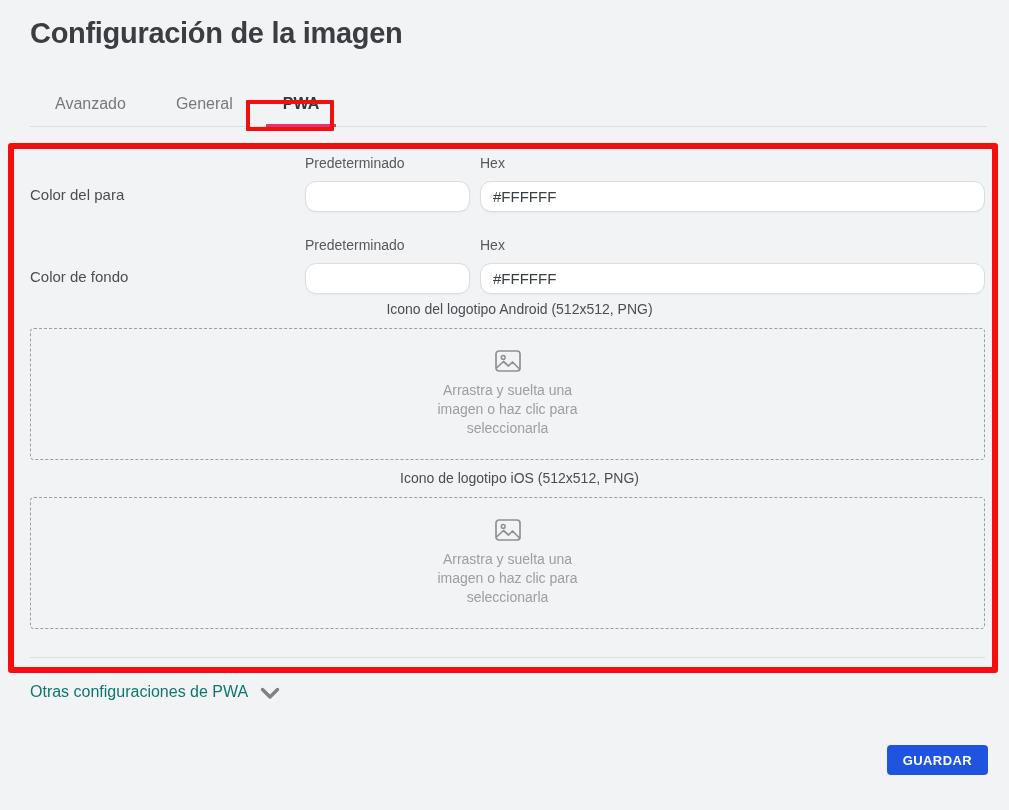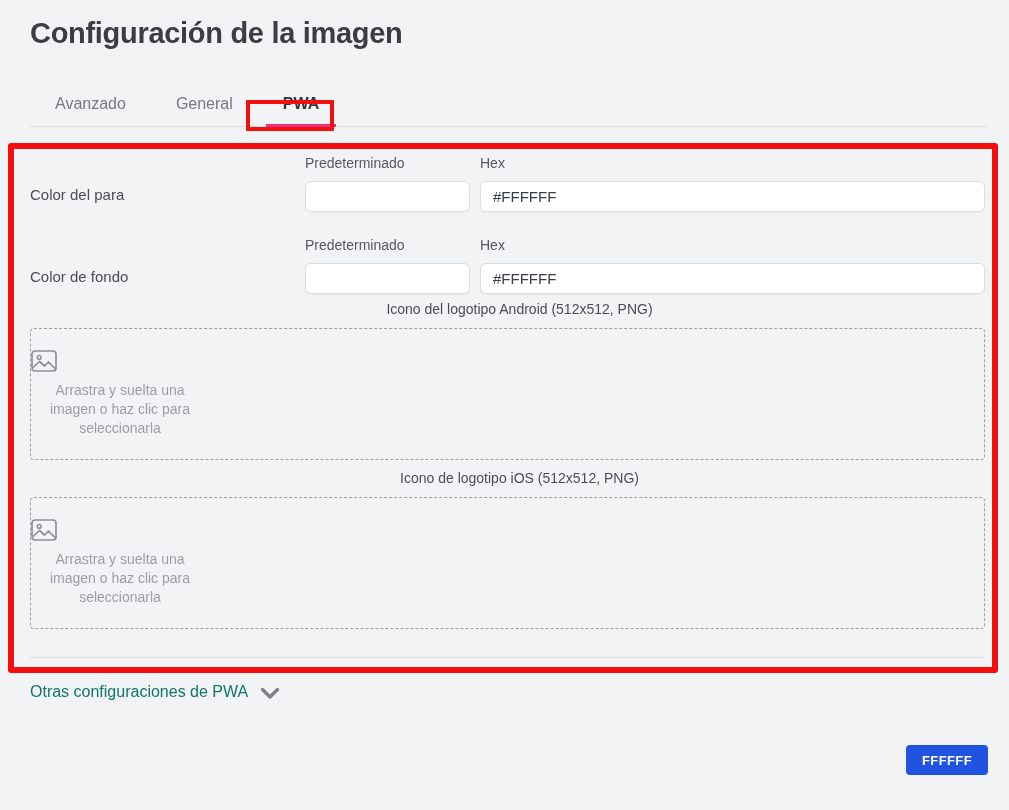--- a/index.html
+++ b/index.html
@@ -63,21 +63,21 @@
   .field-label {
     font-size: 14px;
     color: #55595e;
     margin-bottom: 9px;
     height: 17px;
   }
   .text-input {
     height: 31px;
     background: #ffffff;
     border: 1px solid #dcdde0;
-    border-radius: 6px;
+    border-radius: 11px;
     box-shadow: 0 1px 2px rgba(0,0,0,0.04);
     font-family: "Liberation Sans", sans-serif;
     font-size: 15px;
     color: #383d47;
     padding: 0 12px;
     outline: none;
   }
   .input-default { width: 165px; }
   .input-hex { width: 505px; }
 
@@ -89,20 +89,21 @@
   }
   .section-label.ios { margin-top: 10px; }
 
   .dropzone {
     margin: 0 24px 0 30px;
     height: 132px;
     border: 1px dashed #9b9fa4;
     border-radius: 4px;
     display: flex;
     flex-direction: column;
+    align-items: center;
     justify-content: center;
     cursor: pointer;
   }
   .dropzone-text {
     margin-top: 9px;
     max-width: 178px;
     text-align: center;
     font-size: 14px;
     line-height: 1.35;
     color: #9b9ea3;
@@ -234,19 +235,19 @@
   <div class="other-settings">
     <span class="other-settings-label">Otras configuraciones de PWA</span>
     <span class="chevron-down">
       <svg width="20" height="13" viewBox="0 0 20 13" fill="none" xmlns="http://www.w3.org/2000/svg">
         <path d="M2.5 2.5 L10 10 L17.5 2.5" stroke="#7d8288" stroke-width="3.4" stroke-linecap="round" stroke-linejoin="round"></path>
       </svg>
     </span>
   </div>
 
   <div class="save-row">
-    <button class="save-button">FFFFFF</button>
+    <button class="save-button">GUARDAR</button>
   </div>
 
   <div class="annotation annotation-tab"></div>
   <div class="annotation annotation-content"></div>
 
 </div>
 
 </body></html>

